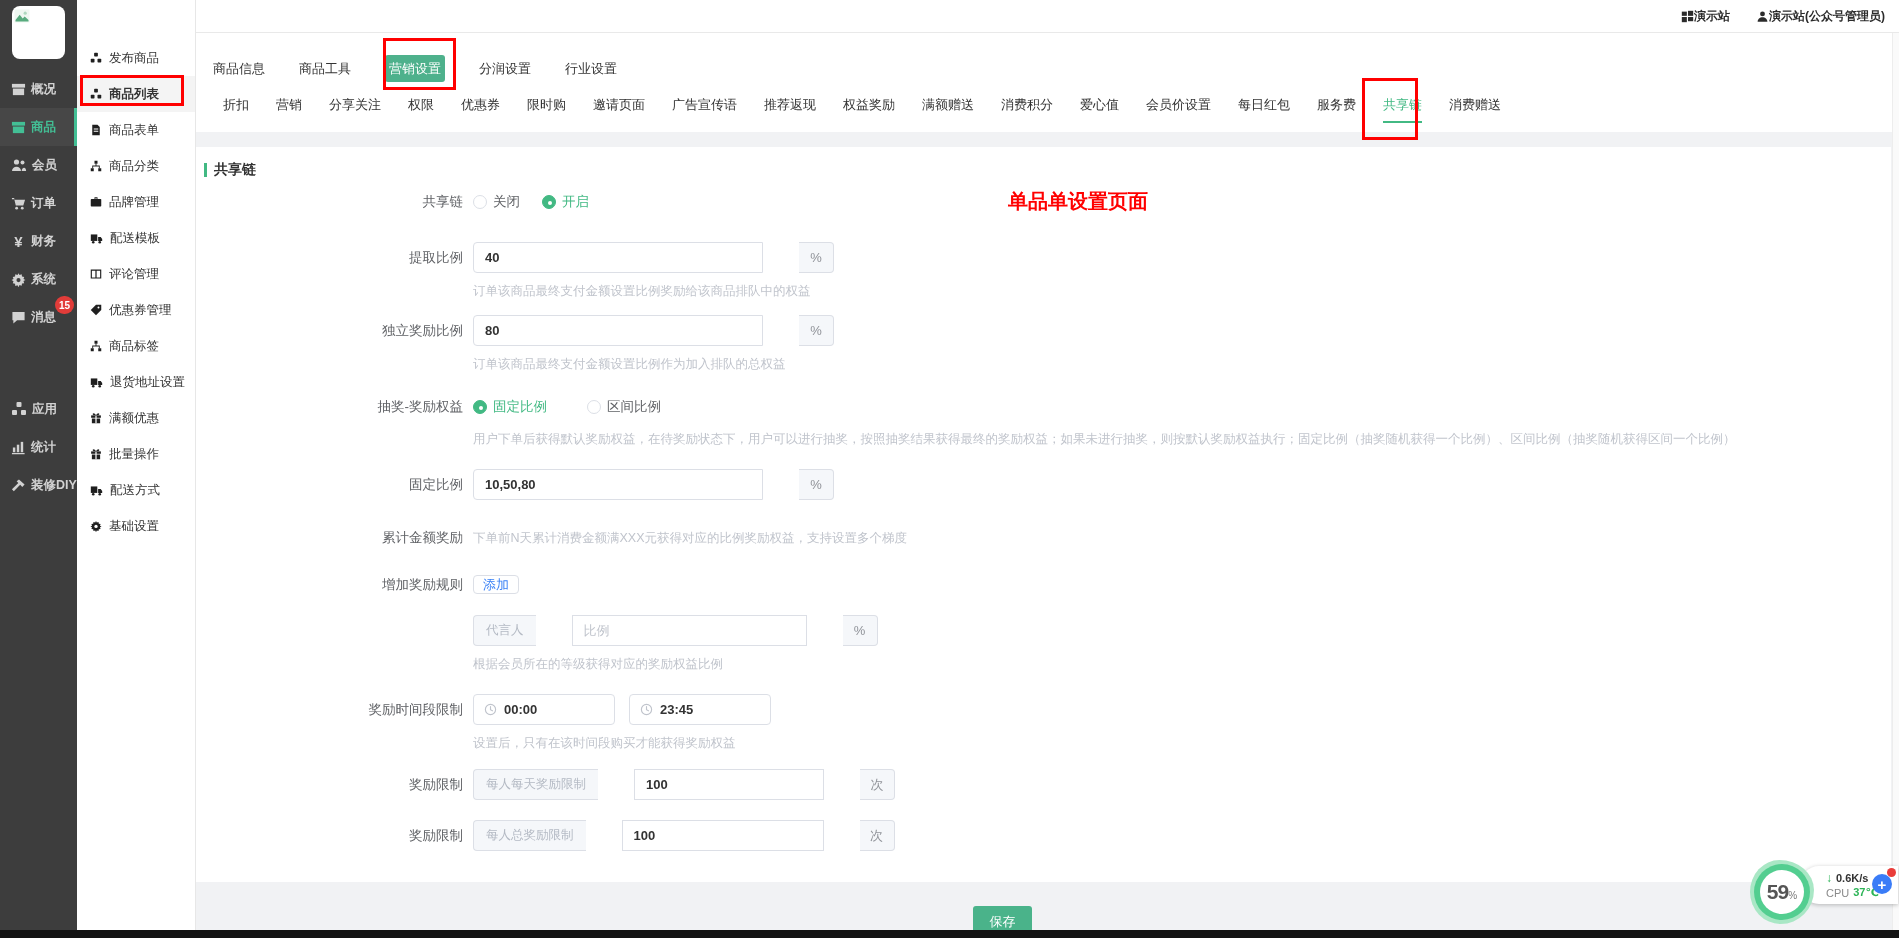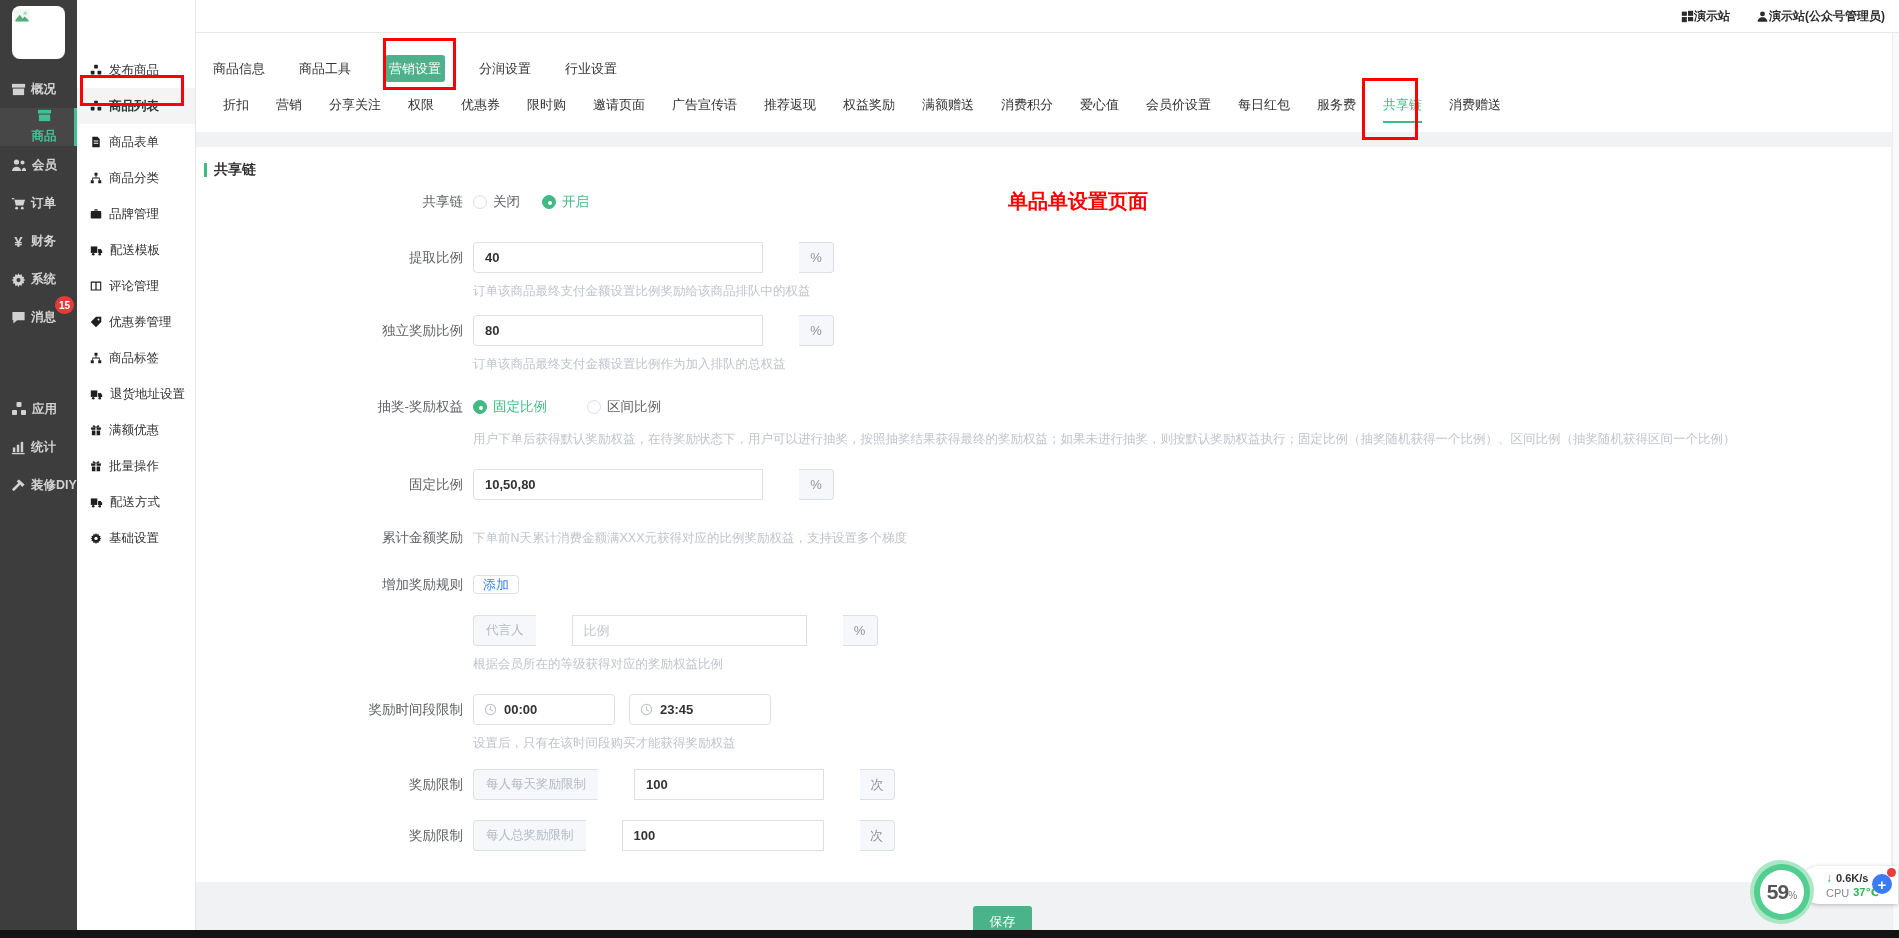--- a/index.html
+++ b/index.html
@@ -11,28 +11,28 @@
   svg.ic { display:inline-block; vertical-align:middle; fill:currentColor; }
 
   
   .sb1 { position:absolute; left:0; top:0; width:77px; height:938px; background:#3d3d3d; z-index:5; --hole:#3d3d3d; }
   .logo { position:absolute; left:12px; top:6px; width:53px; height:53px; background:#fff; border-radius:8px; overflow:hidden; }
   .logo svg { position:absolute; left:2px; top:2px; }
   .sb1-nav { position:absolute; top:70px; left:0; width:77px; }
   .sb1-item { position:relative; height:38px; display:flex; align-items:center; gap:5px;
     padding-left:11px; color:#d2d2d2; font-size:12.5px; font-weight:bold; cursor:pointer; }
   .sb1-item .yen { font-size:15px; font-weight:bold; width:15px; text-align:center; }
-  .sb1-item.active { background:#474747; color:#43bf95;flex-direction:column; }
+  .sb1-item.active { background:#474747; color:#43bf95; }
   .sb1-item.active::after { content:""; position:absolute; right:0; top:0; width:3px; height:100%; background:#43bf95; }
   .sb1-gap { height:54px; }
   .badge { position:absolute; right:3px; top:-2px; min-width:18px; height:18px; border-radius:9px;
     background:#e23c39; color:#fff; font-size:10px; font-weight:bold; display:flex; align-items:center; justify-content:center; padding:0 4px; }
 
   
-  .sb2 { position:absolute; left:77px; top:0; width:119px; height:938px; background:#fff; border-right:1px solid #e7e7e7; z-index:4; padding-top:52px; --hole:#fff; }
+  .sb2 { position:absolute; left:77px; top:0; width:119px; height:938px; background:#fff; border-right:1px solid #e7e7e7; z-index:4; padding-top:40px; --hole:#fff; }
   .sb2-item { height:36px; display:flex; align-items:center; gap:7px; padding-left:13px;
     font-size:12.5px; color:#333; cursor:pointer; white-space:nowrap; }
   .sb2-item.active { background:#f4f4f4; font-weight:bold; }
   .sb2-item svg { flex:none; color:#1f1f1f; }
 
   
   .topbar { position:absolute; left:196px; top:0; width:1703px; height:33px; background:#fff;
     border-bottom:1px solid #e9e9e9; display:flex; align-items:center; justify-content:flex-end; gap:26px; padding-right:14px; z-index:3; }
   .top-item { display:flex; align-items:center; font-size:12px; font-weight:bold; color:#2b2b2b; cursor:pointer; }
 

